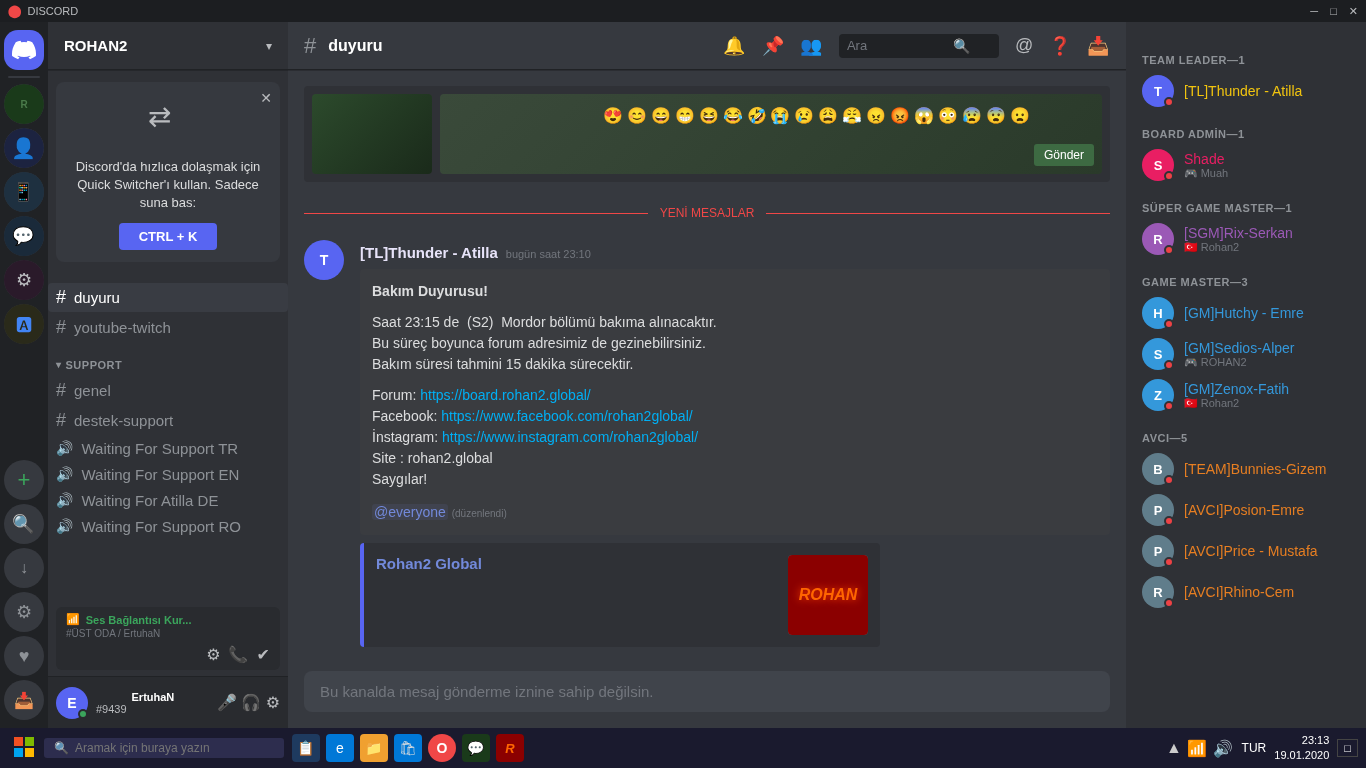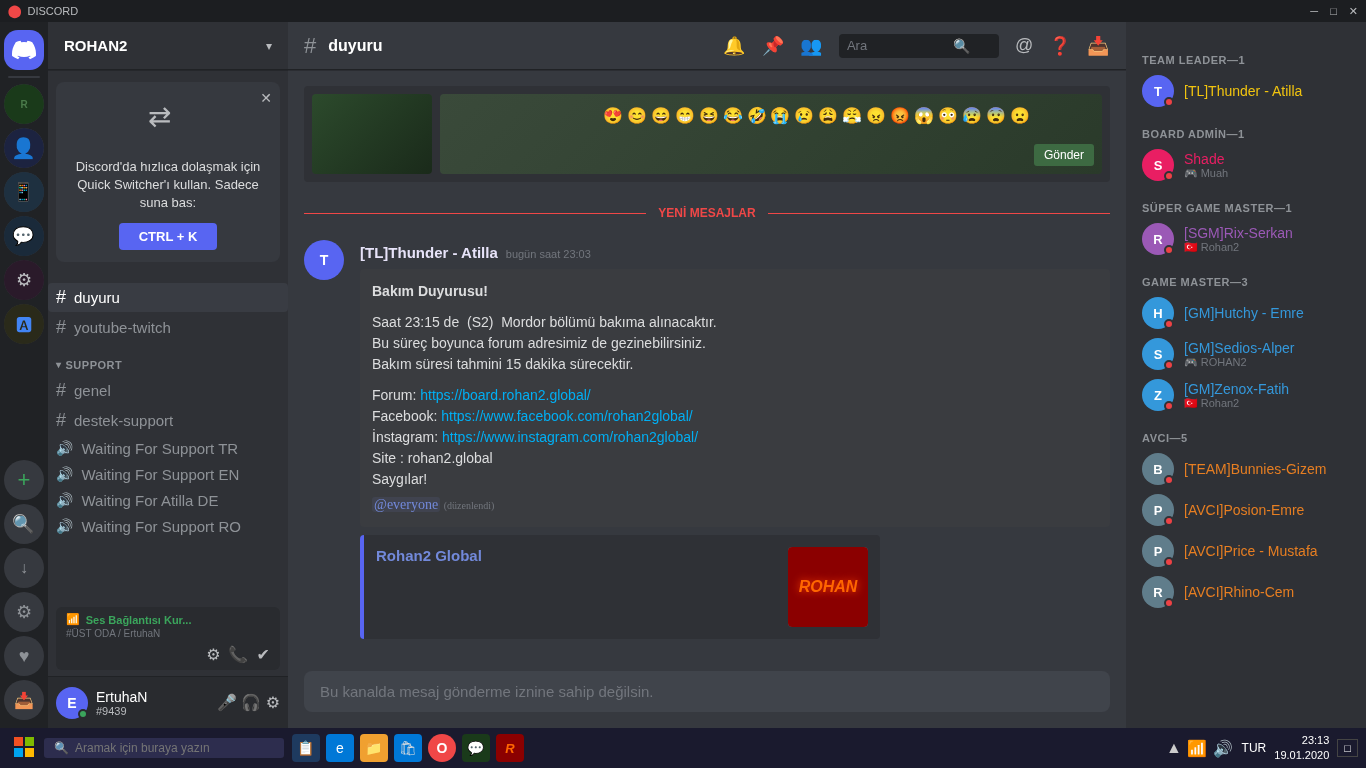--- a/index.html
+++ b/index.html
@@ -48,21 +48,21 @@
     .channel-speaker { color: #8e9297; font-size: 14px; margin-right: 2px; }
     .channel-name { font-size: 15px; }
     .channel-item.active .channel-hash, .channel-item.active .channel-speaker { color: #fff; }
 
     
     .user-bar { height: 52px; background: #292b2f; display: flex; align-items: center; padding: 0 8px; gap: 8px; border-top: 1px solid #202225; }
     .user-avatar-wrap { position: relative; }
     .user-avatar { width: 32px; height: 32px; border-radius: 50%; background: #5865f2; display: flex; align-items: center; justify-content: center; color: white; font-size: 14px; font-weight: 700; }
     .user-avatar-status { position: absolute; bottom: 0; right: 0; width: 10px; height: 10px; background: #3ba55c; border-radius: 50%; border: 2px solid #292b2f; }
     .user-info { flex: 1; }
-    .user-name { font-size: 14px; font-weight: 400; color: #fff; }
+    .user-name { font-size: 11px; font-weight: 700; color: #fff; text-align: center; }
     .user-discriminator { font-size: 11px; color: #b9bbbe; }
     .user-controls { display: flex; gap: 4px; }
     .user-ctrl-btn { background: transparent; border: none; color: #b9bbbe; cursor: pointer; font-size: 16px; }
 
     
     .main-content { flex: 1; display: flex; flex-direction: column; background: #36393f; overflow: hidden; }
 
     
     .channel-header { height: 48px; display: flex; align-items: center; padding: 0 16px; border-bottom: 1px solid #202225; box-shadow: 0 1px 0 rgba(0,0,0,0.2); gap: 12px; flex-shrink: 0; }
     .channel-header-hash { font-size: 22px; color: #8e9297; font-weight: 300; }
@@ -79,21 +79,21 @@
     .messages-area::-webkit-scrollbar-thumb { background: #202225; border-radius: 4px; }
 
     .image-preview { margin: 0 16px 16px; background: #2f3136; border-radius: 4px; overflow: hidden; }
     .image-preview-inner { display: flex; gap: 8px; padding: 8px; }
     .img-thumb { width: 120px; height: 80px; background: #4f545c; border-radius: 4px; overflow: hidden; }
     .img-thumb-main { flex: 1; background: #4f545c; border-radius: 4px; position: relative; display: flex; align-items: flex-end; justify-content: flex-end; padding: 8px; min-height: 80px; }
     .send-btn { background: #3d6a42; color: white; border: none; border-radius: 3px; padding: 4px 10px; font-size: 12px; cursor: pointer; }
 
     .new-messages-divider { display: flex; align-items: center; gap: 12px; padding: 8px 16px; margin: 8px 0; }
     .divider-line { flex: 1; height: 1px; background: #f04747; }
-    .divider-label { color: #f04747; font-size: 12px; font-weight: 700; white-space: nowrap; }
+    .divider-label { color: #f04747; font-size: 12px; font-weight: 400; white-space: nowrap; }
 
     .message-group { padding: 4px 16px; display: flex; gap: 16px; }
     .msg-avatar { width: 40px; height: 40px; border-radius: 50%; background: #5865f2; flex-shrink: 0; display: flex; align-items: center; justify-content: center; color: white; font-size: 18px; font-weight: 700; }
     .msg-content { flex: 1; }
     .msg-header { display: flex; align-items: baseline; gap: 8px; margin-bottom: 4px; }
     .msg-author { font-weight: 700; color: #e7e3f9; font-size: 15px; }
     .msg-time { font-size: 11px; color: #72767d; }
     .msg-body { font-size: 14px; color: #dcddde; line-height: 1.5; }
     .msg-body a { color: #00aff4; text-decoration: none; }
     .msg-mention { color: #7289da; background: rgba(114, 137, 218, 0.1); border-radius: 3px; padding: 0 2px; }
@@ -362,36 +362,36 @@
         <div class="divider-line"></div>
         <span class="divider-label">YENİ MESAJLAR</span>
         <div class="divider-line"></div>
       </div>
 
       <div class="message-group">
         <div class="msg-avatar av-tl" style="background:#5865f2;font-size:14px;font-weight:700;display:flex;align-items:center;justify-content:center;color:white;">T</div>
         <div class="msg-content">
           <div class="msg-header">
             <span class="msg-author" style="color:#e7e3f9;">[TL]Thunder - Atilla</span>
-            <span class="msg-time">bugün saat 23:03</span>
+            <span class="msg-time">bugün saat 23:10</span>
             <div class="msg-options">
               <button class="msg-options-btn">⋯</button>
             </div>
           </div>
           <div class="msg-body" style="background:#3a3c40;padding:12px;border-radius:4px;">
             <p style="margin-bottom:10px;font-weight:700;">Bakım Duyurusu!</p>
             <p>Saat 23:15 de &nbsp;(S2) &nbsp;Mordor bölümü bakıma alınacaktır.</p>
             <p>Bu süreç boyunca forum adresimiz de gezinebilirsiniz.</p>
             <p style="margin-bottom:10px;">Bakım süresi tahmini 15 dakika sürecektir.</p>
             <p>Forum: <a href="#">https://board.rohan2.global/</a></p>
             <p>Facebook: <a href="#">https://www.facebook.com/rohan2global/</a></p>
             <p>İnstagram: <a href="#">https://www.instagram.com/rohan2global/</a></p>
             <p>Site : rohan2.global</p>
             <p>Saygılar!</p>
-            <p style="margin-top:4px;font-family:Liberation Serif, serif;"><span class="msg-mention">@everyone</span> <span class="msg-edited">(düzenlendi)</span></p>
+            <p style="margin-top:12px;"><span class="msg-mention">@everyone</span> <span class="msg-edited">(düzenlendi)</span></p>
           </div>
 
           <div class="embed">
             <div class="embed-content">
               <div class="embed-title">Rohan2 Global</div>
             </div>
             <div class="embed-thumbnail">
               <div class="rohan2-logo">
                 <span class="rohan2-logo-text">ROHAN</span>
               </div>

